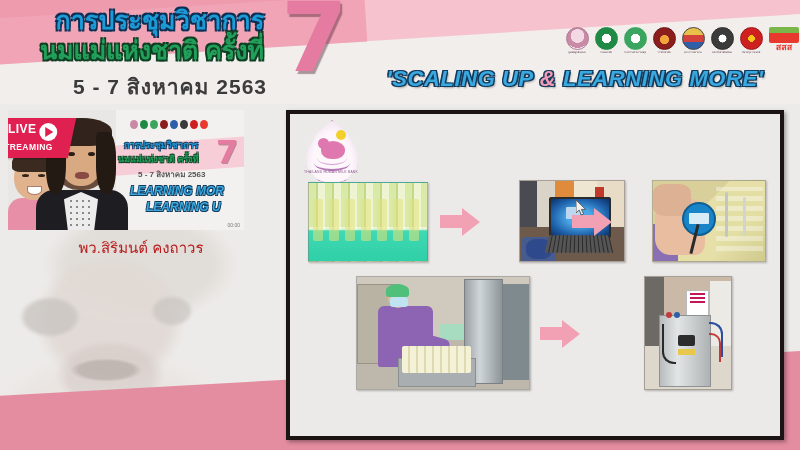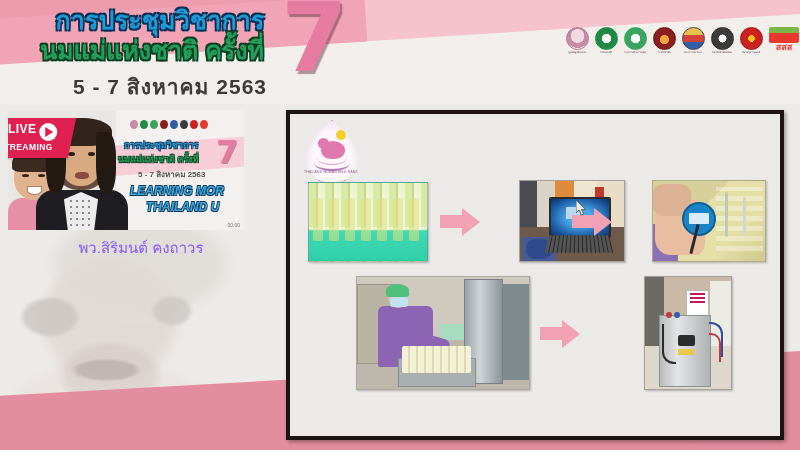--- a/index.html
+++ b/index.html
@@ -189,21 +189,21 @@
     border-left:8px solid #e02050;border-top:5px solid transparent;border-bottom:5px solid transparent;
   }
   .live-badge .st{
     position:absolute;left:6px;top:24px;font-size:8.5px;font-weight:bold;color:#fff;letter-spacing:.4px;
     transform:skewX(12deg);
   }
   .cam-timer{position:absolute;right:4px;bottom:2px;font-size:5px;color:#777;}
 
   .speaker-name{
     position:absolute;left:26px;top:236px;width:230px;text-align:center;
-    font-size:15px;color:#8b5cf6;white-space:nowrap;
+    font-size:15px;color:#b91c1c;white-space:nowrap;
   }
 
   
   .panel{
     position:absolute;left:286px;top:110px;width:498px;height:330px;
     background:#eceae8;border:4px solid #1b1412;box-sizing:border-box;
     box-shadow:2px 2px 4px rgba(0,0,0,.35);
   }
   .panel-logo{
     position:absolute;left:8px;top:4px;width:66px;height:66px;
@@ -332,20 +332,23 @@
   <div class="banner">
     <div class="stripe-a"></div>
     <div class="stripe-b"></div>
     <div class="stripe-c"></div>
 
     <div class="conf-title">การประชุมวิชาการ</div>
     <div class="conf-title2">นมแม่แห่งชาติ ครั้งที่</div>
     <div class="conf-date">5 - 7 สิงหาคม 2563</div>
     <div class="big-seven">7</div>
 
+    <div class="tagline">
+      <span>'SCALING UP </span><span class="amp">&amp;</span><span> LEARNING MORE'</span>
+    </div>
 
     <div class="logo-row">
       <div class="org-logo l1">
           <span class="mark"></span>
           <div class="cap">มูลนิธิศูนย์นมแม่</div>
         </div>
       <div class="org-logo l2">
           <span class="mark"></span>
           <div class="cap">กรมอนามัย</div>
         </div>
@@ -389,21 +392,21 @@
         <i style="background:#2f5fa8"></i>
         <i style="background:#3b3b3b"></i>
         <i style="background:#cf2020"></i>
         <i style="background:#e8392f"></i>
       </div>
       <div class="pt1">การประชุมวิชาการ</div>
       <div class="pt2">นมแม่แห่งชาติ ครั้งที่</div>
       <div class="p7">7</div>
       <div class="pdate">5 - 7 สิงหาคม 2563</div>
       <div class="ptag1">LEARNING MOR</div>
-      <div class="ptag2">THAILAND U</div>
+      <div class="ptag2">LEARNING U</div>
     </div>
 
     <div class="cam-child">
       <div class="ch-body"></div>
       <div class="ch-head"></div>
       <div class="ch-hair"></div>
       <div class="ch-eyeL"></div>
       <div class="ch-eyeR"></div>
       <div class="ch-mouth"></div>
     </div>

